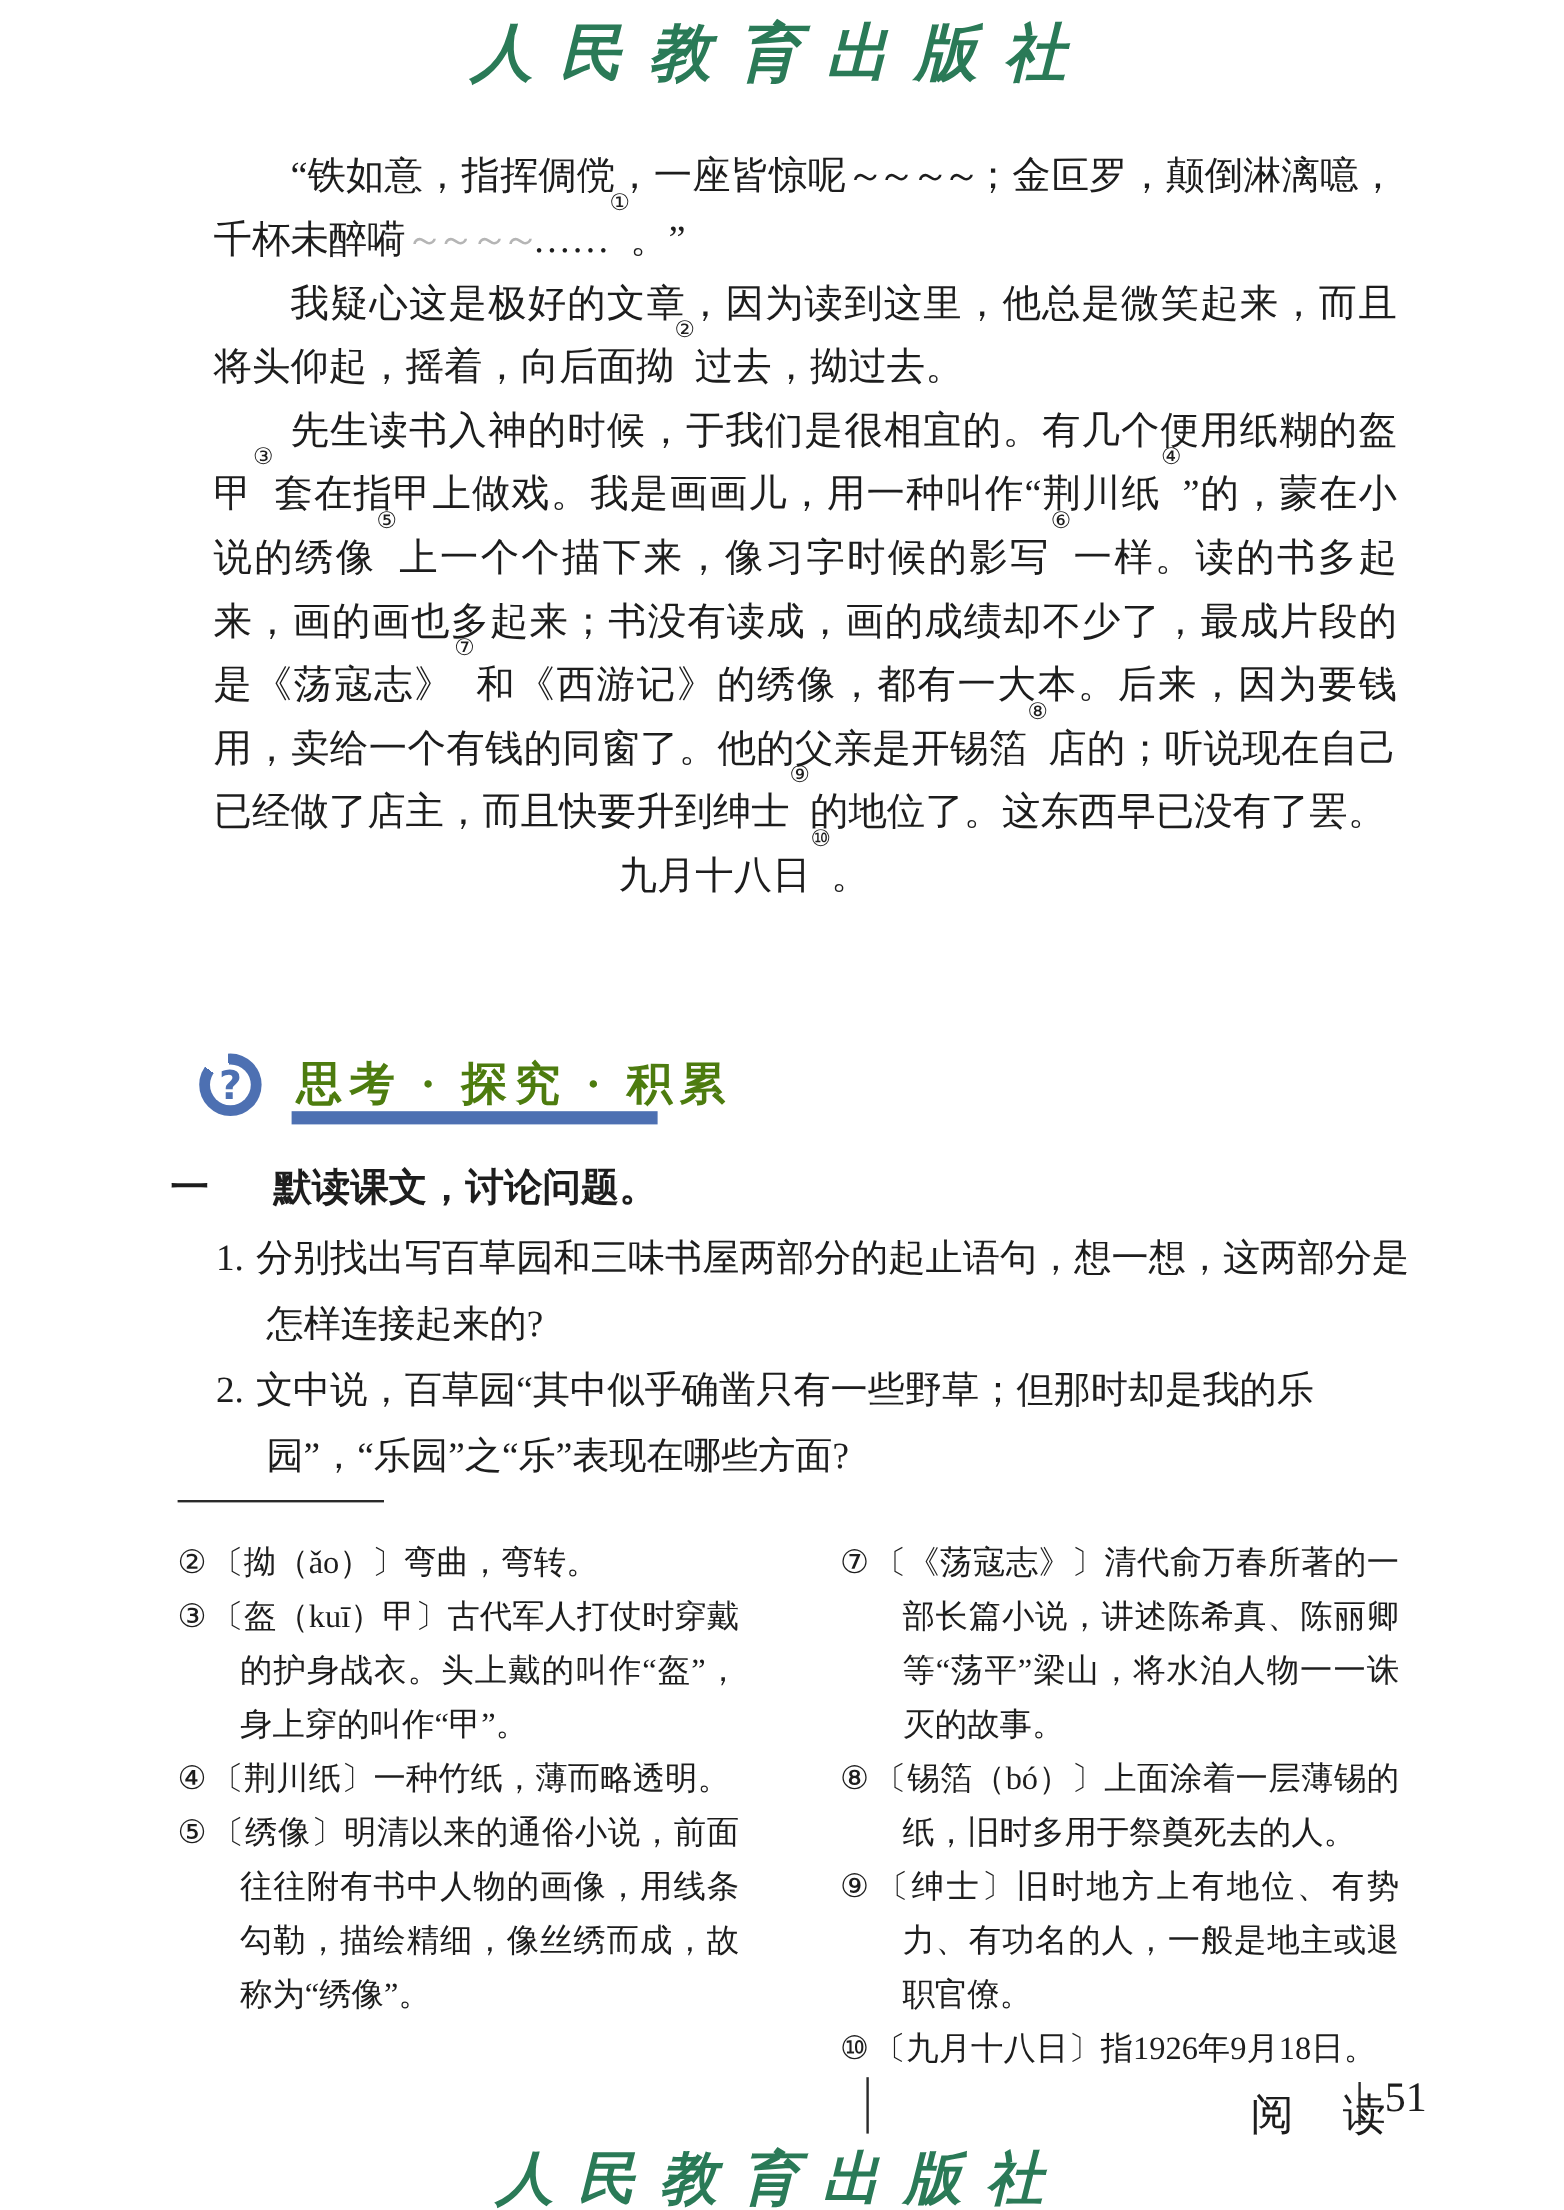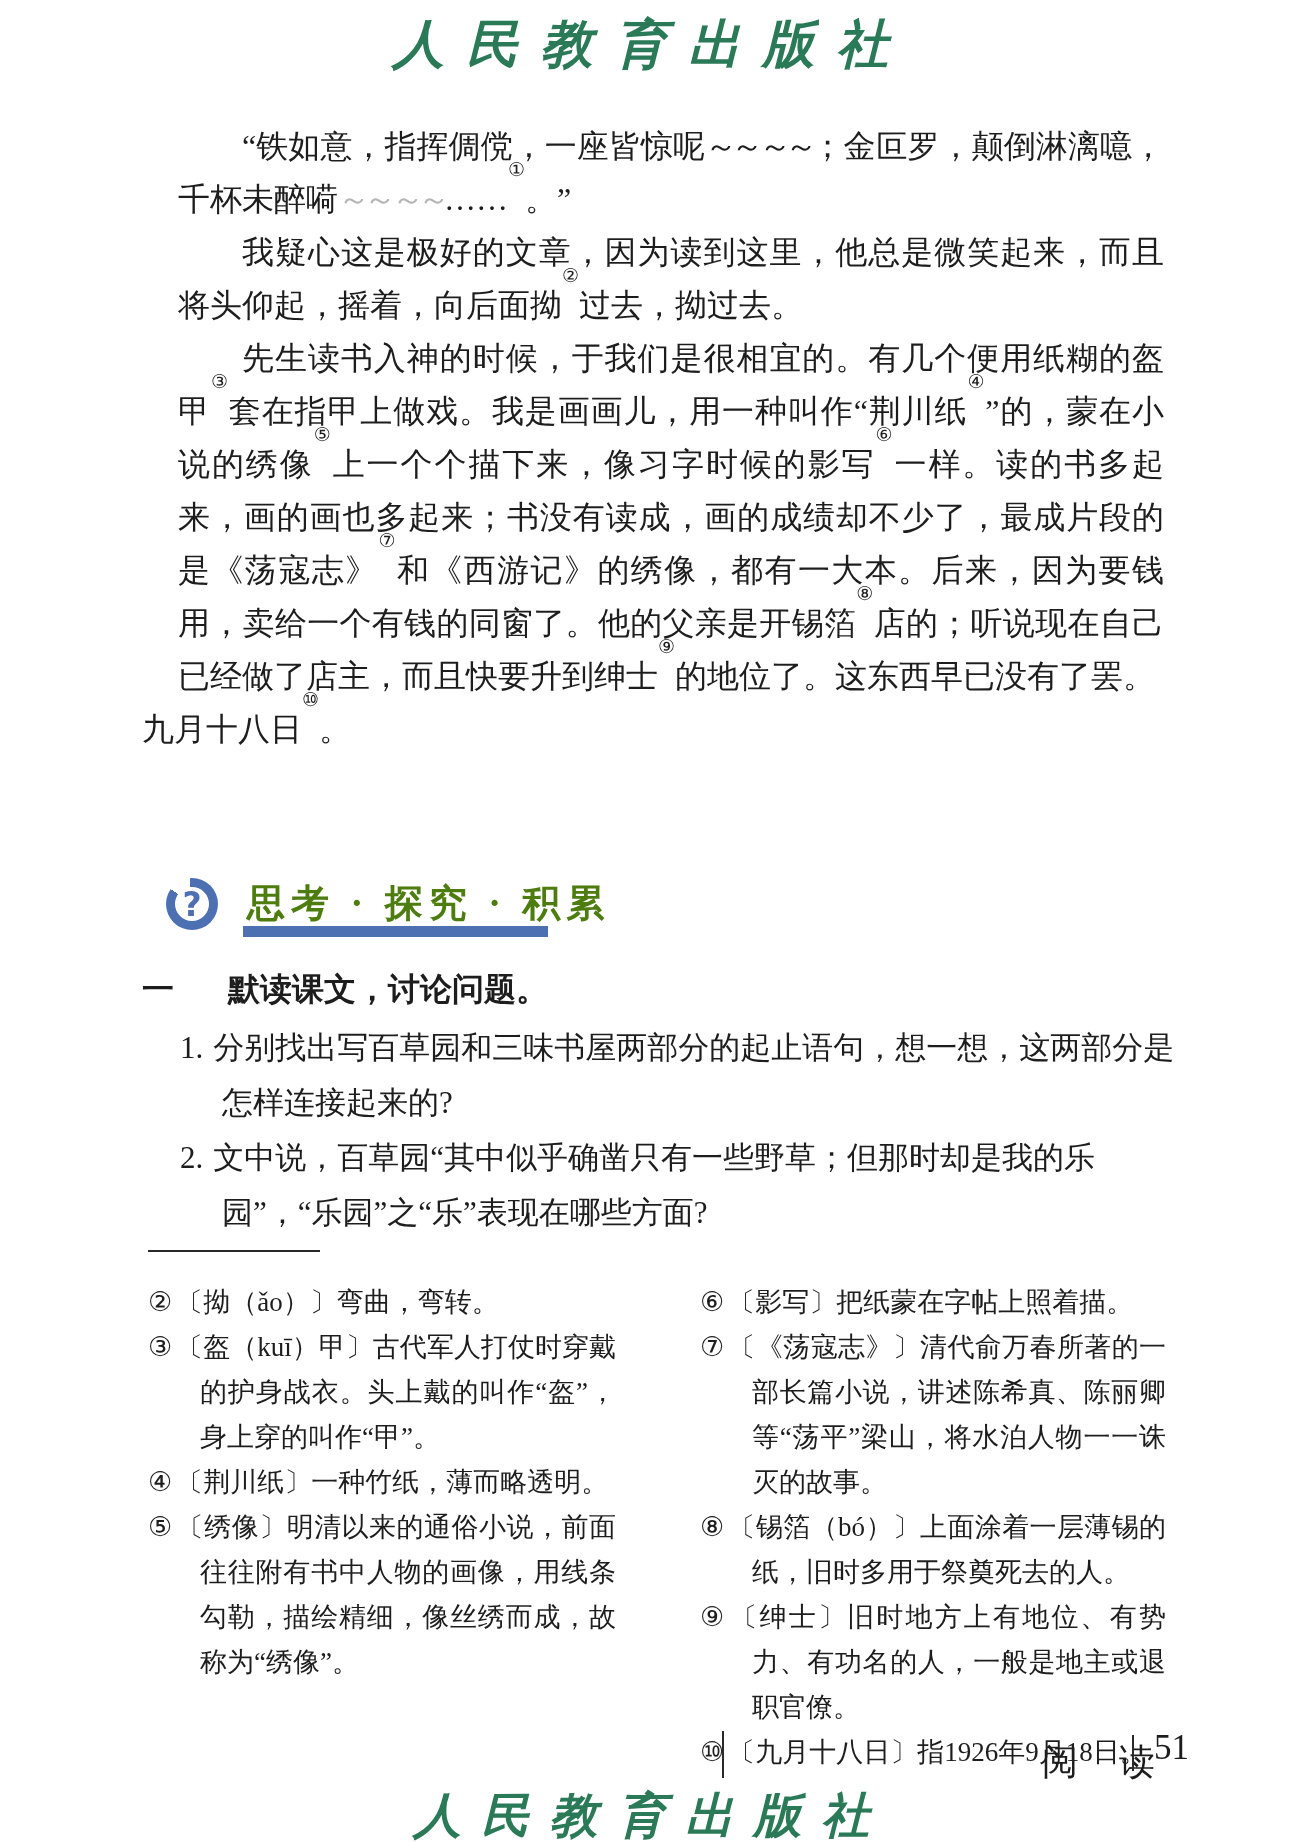--- a/index.html
+++ b/index.html
@@ -30,21 +30,21 @@
   .body-text{
     position:absolute;
     left:142px; top:120px;
     width:1022px;
     font-size:32px;
     line-height:53px;
     text-align:justify;
   }
   .body-text p{margin:0;padding:0;}
   .body-text p.indent{text-indent:2em;margin-left:36px;}
-  .body-text p.right{text-align:left;padding-right:66px;}
+  .body-text p.right{text-align:center;padding-right:66px;}
   .body-text sup{
     font-size:19px;
     vertical-align:top;
     position:relative; top:-3px;
     line-height:0;
   }
   .wavy{letter-spacing:-6px;}
   .wavy-light{color:#b5b5b5;letter-spacing:-6px;}
 
   
@@ -166,21 +166,20 @@
     </div>
 
   <div class="fn-divider"></div>
   <div class="fn-col fn-col-left">
       <div class="fn"><span class="fn-num">②</span><span>〔拗（ǎo）〕弯曲，弯转。</span></div>
       <div class="fn"><span class="fn-num">③</span><span>〔盔（kuī）甲〕古代军人打仗时穿戴的护身战衣。头上戴的叫作“盔”，身上穿的叫作“甲”。</span></div>
       <div class="fn"><span class="fn-num">④</span><span>〔荆川纸〕一种竹纸，薄而略透明。</span></div>
       <div class="fn"><span class="fn-num">⑤</span><span>〔绣像〕明清以来的通俗小说，前面往往附有书中人物的画像，用线条勾勒，描绘精细，像丝绣而成，故称为“绣像”。</span></div>
     </div>
   <div class="fn-col fn-col-right">
-      <div class="fn"><span class="fn-num">⑥</span><span>〔影写〕把纸蒙在字帖上照着描。</span></div>
       <div class="fn"><span class="fn-num">⑦</span><span>〔《荡寇志》〕清代俞万春所著的一部长篇小说，讲述陈希真、陈丽卿等“荡平”梁山，将水泊人物一一诛灭的故事。</span></div>
       <div class="fn"><span class="fn-num">⑧</span><span>〔锡箔（bó）〕上面涂着一层薄锡的纸，旧时多用于祭奠死去的人。</span></div>
       <div class="fn"><span class="fn-num">⑨</span><span>〔绅士〕旧时地方上有地位、有势力、有功名的人，一般是地主或退职官僚。</span></div>
       <div class="fn"><span class="fn-num">⑩</span><span>〔九月十八日〕指1926年9月18日。</span></div>
     </div>
 
   <div class="footer-vbar1"></div>
   <div class="footer-section">阅  读</div>
   <div class="footer-vbar2"></div>
   <div class="footer-page">51</div>

